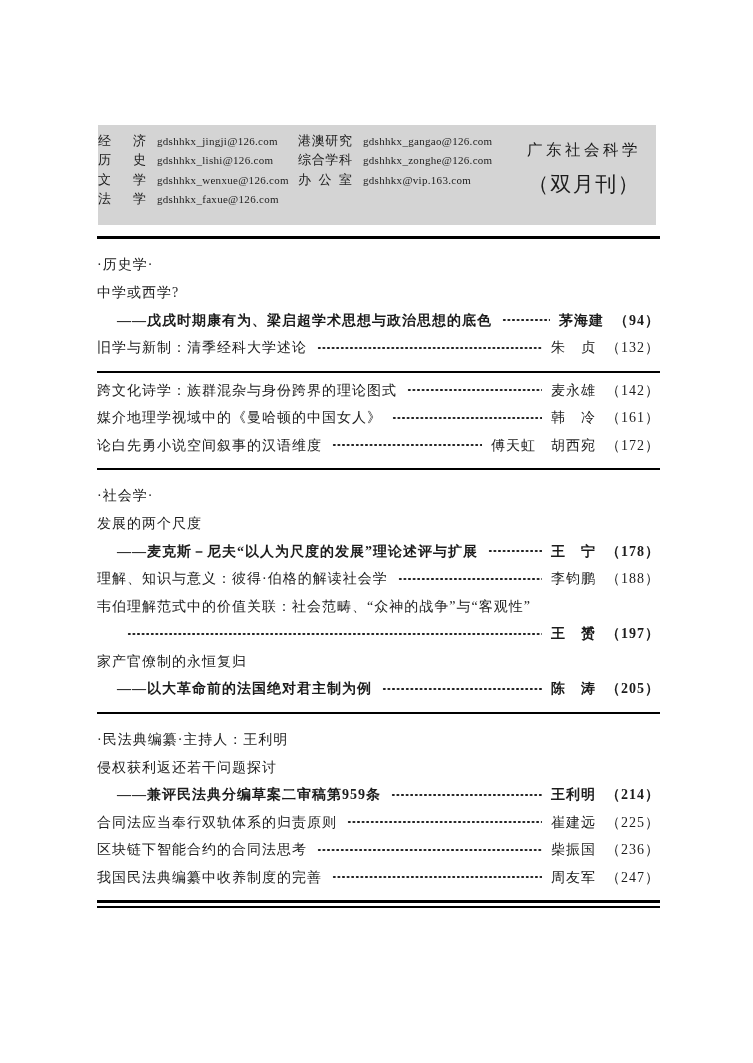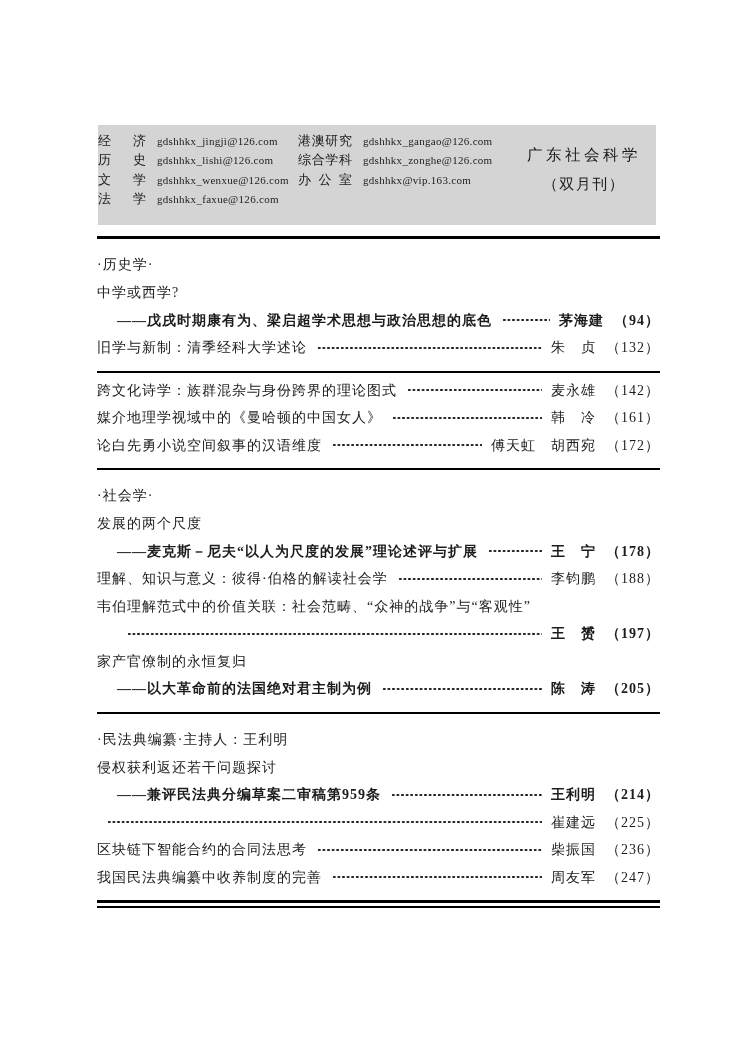--- a/index.html
+++ b/index.html
@@ -30,21 +30,21 @@
     width:48px;font-size:13px;letter-spacing:0;
     text-align:justify;text-align-last:justify;white-space:nowrap;
   }
   .mh-col-mid .mh-label{width:54px;}
   .mh-email{margin-left:11px;font-size:11px;letter-spacing:.3px;white-space:nowrap;}
   .mh-col-right{
     flex:1;display:flex;flex-direction:column;justify-content:center;
     align-items:center;padding-bottom:19px;
   }
   .journal-title{font-size:15.5px;letter-spacing:3.5px;white-space:nowrap;}
-  .journal-subtitle{font-size:15px;letter-spacing:1.5px;margin-top:9px;white-space:nowrap;}
+  .journal-subtitle{font-size:21px;letter-spacing:1.5px;margin-top:9px;white-space:nowrap;}
 
   
   .toc{position:absolute;left:97px;top:236px;width:563px;font-size:14px;letter-spacing:1px;}
   .rule-thick{border-top:3px solid var(--rule);}
   .rule{border-top:2px solid var(--rule);}
   .rule-double{border-top:3px solid var(--rule);border-bottom:2px solid var(--rule);height:3px;}
   .section{padding:4px 0 9px;}
   .heading-row{display:flex;align-items:baseline;line-height:28px;margin-top:8px;}
   .heading{white-space:nowrap;}
   .host{white-space:nowrap;}
@@ -199,20 +199,21 @@
     <div class="line">
       <span class="t">侵权获利返还若干问题探讨</span>
     </div>
     <div class="line indent">
       <span class="t">——兼评民法典分编草案二审稿第959条</span>
       <span class="leader"></span>
       <span class="a">王利明</span>
       <span class="p">（214）</span>
     </div>
     <div class="line">
+      <span class="t">合同法应当奉行双轨体系的归责原则</span>
       <span class="leader"></span>
       <span class="a">崔建远</span>
       <span class="p">（225）</span>
     </div>
     <div class="line">
       <span class="t">区块链下智能合约的合同法思考</span>
       <span class="leader"></span>
       <span class="a">柴振国</span>
       <span class="p">（236）</span>
     </div>

